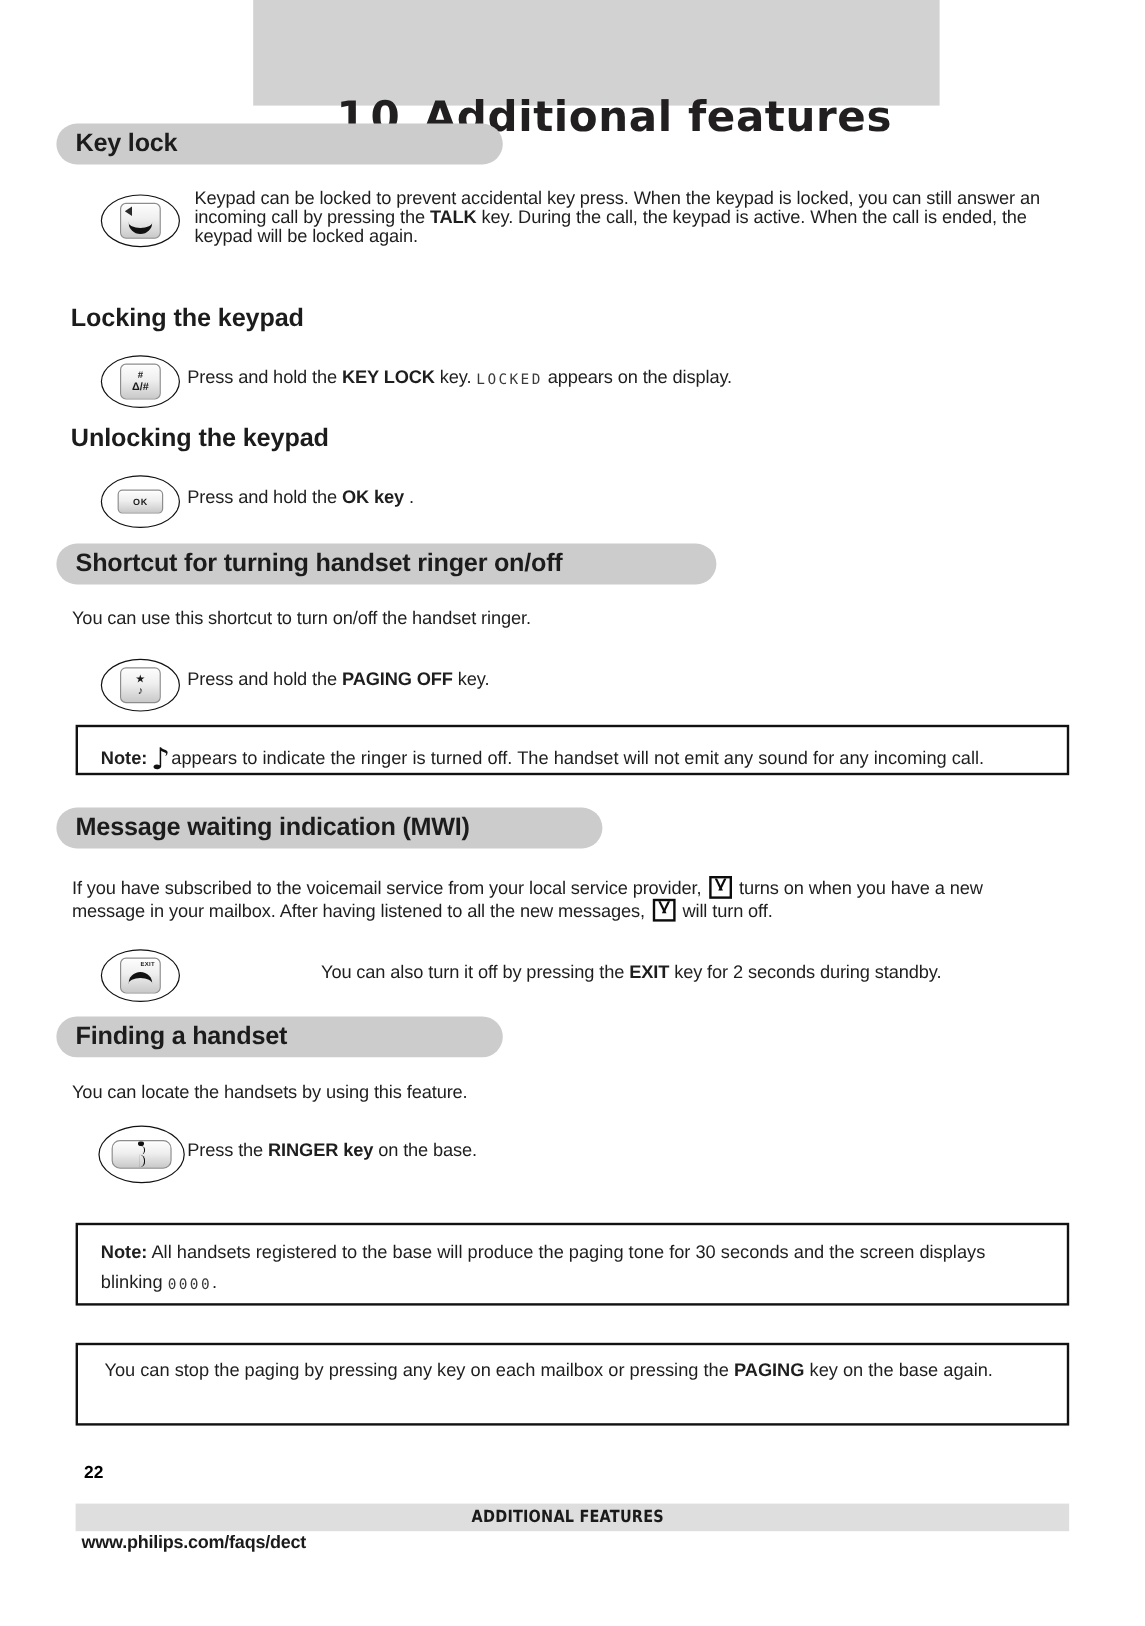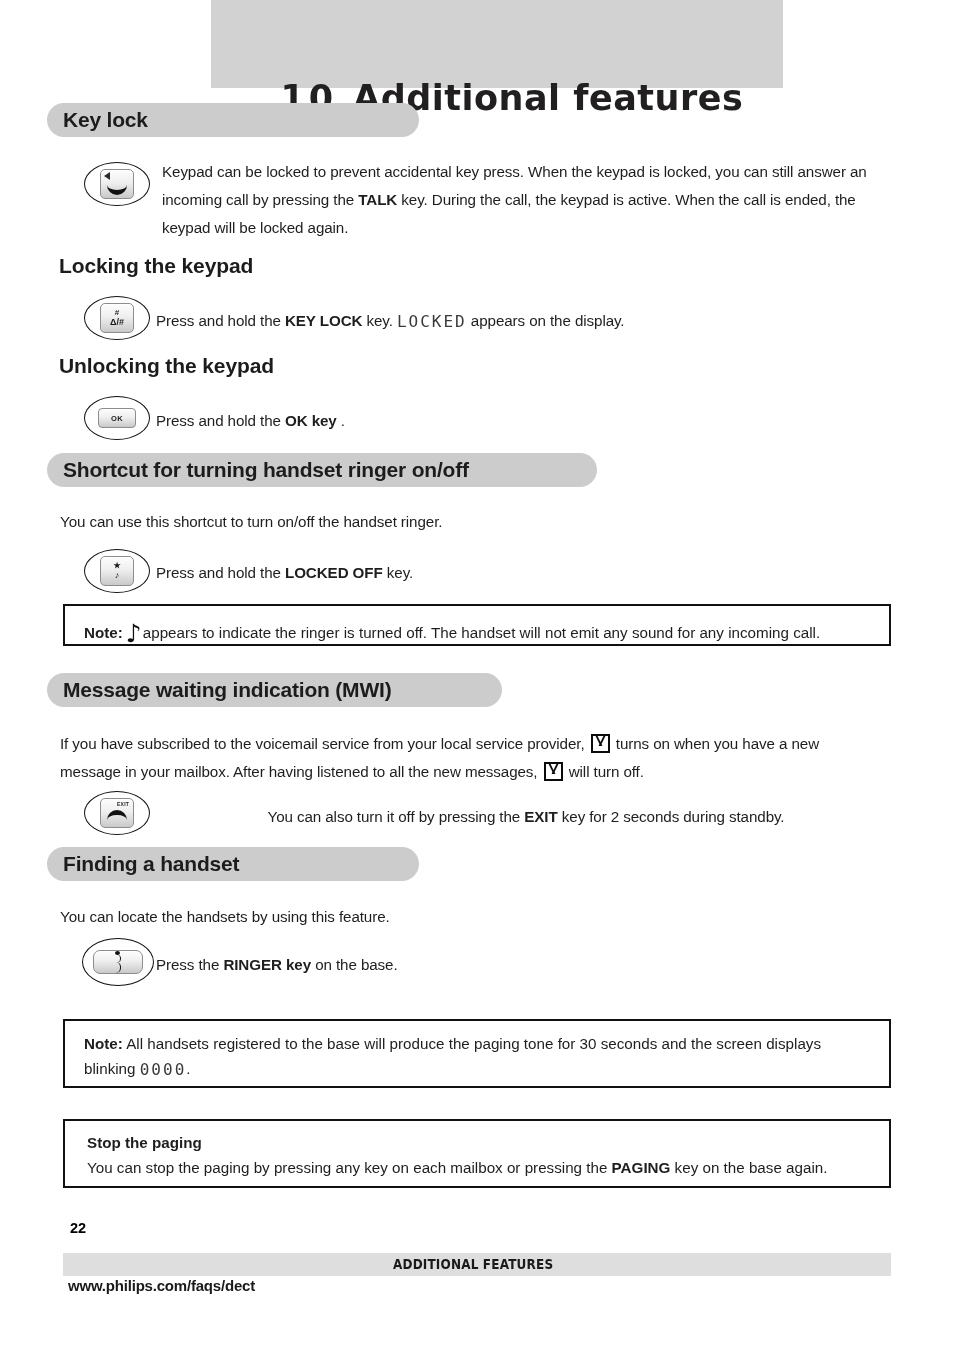--- a/index.html
+++ b/index.html
@@ -67,21 +67,21 @@
     font-weight: bold;
     color: #1c1c1c;
     letter-spacing: -0.1px;
     white-space: nowrap;
   }
 
   
   .para {
     position: absolute;
     font-size: 15.2px;
-    line-height: 28px;
+    line-height: 16px;
     color: #1e1e1e;
     letter-spacing: -0.1px;
   }
   .para b { font-weight: bold; }
 
   
   .key-oval {
     position: absolute;
     width: 66px;
     height: 44px;
@@ -141,21 +141,21 @@
     right: 4px;
     font-size: 5px;
     font-weight: bold;
     color: #222;
     letter-spacing: 0.2px;
   }
 
   
   .lcd {
     font-family: "DejaVu Sans Mono", monospace;
-    font-size: 16px;
+    font-size: 12px;
     letter-spacing: 2px;
     color: #3a3a3a;
     position: relative;
     top: 1px;
   }
 
   
   .env-icon {
     display: inline-block;
     width: 19px;
@@ -348,21 +348,21 @@
 
 <div class="para" style="left:60px; top:508px; width:740px;">You can use this shortcut to turn on/off the handset ringer.</div>
 
 <div class="key-oval" style="left:84px; top:549px;">
   <div class="key-face">
     <div class="key-glyph-top">★</div>
     <div class="key-glyph-bot">♪</div>
   </div>
 </div>
 <div class="para" style="left:156px; top:559px; width:600px;">
-  <span>Press and hold the </span><b>LOCKED OFF</b><span> key.</span>
+  <span>Press and hold the </span><b>PAGING OFF</b><span> key.</span>
 </div>
 
 <div class="note-box" style="left:63px; top:604px; width:828px; height:42px;">
   <div class="note-inner" style="padding:14px 16px 0 19px;">
     <span class="note-label">Note:</span><span class="music-note">♪</span><span>appears to indicate the ringer is turned off.  The handset will not emit any sound for any incoming call.</span>
   </div>
 </div>
 
 <div class="section-pill" style="left:47px; top:673px; width:455px;">
   <span>Message waiting indication (MWI)</span>
@@ -400,21 +400,20 @@
 </div>
 
 <div class="note-box" style="left:63px; top:1019px; width:828px; height:69px;">
   <div class="note-inner" style="padding:10px 18px 0 19px;">
     <span class="note-label">Note:</span><span>  All handsets registered to the base will produce the paging tone for 30 seconds and the screen displays blinking </span><span class="lcd">0000</span><span>.</span>
   </div>
 </div>
 
 <div class="note-box" style="left:63px; top:1119px; width:828px; height:69px;">
   <div class="note-inner" style="padding:9px 18px 0 22px;">
-    <div style="font-weight:bold;">Stop the paging</div>
     <div><span>You can stop the paging by pressing any key on each mailbox or pressing the </span><b>PAGING</b><span> key on the base again.</span></div>
   </div>
 </div>
 
 <div class="footer-band"></div>
 <div class="footer-page">22</div>
 <div class="footer-center">ADDITIONAL FEATURES</div>
 <div class="footer-url">www.philips.com/faqs/dect</div>
 
 </body></html>

